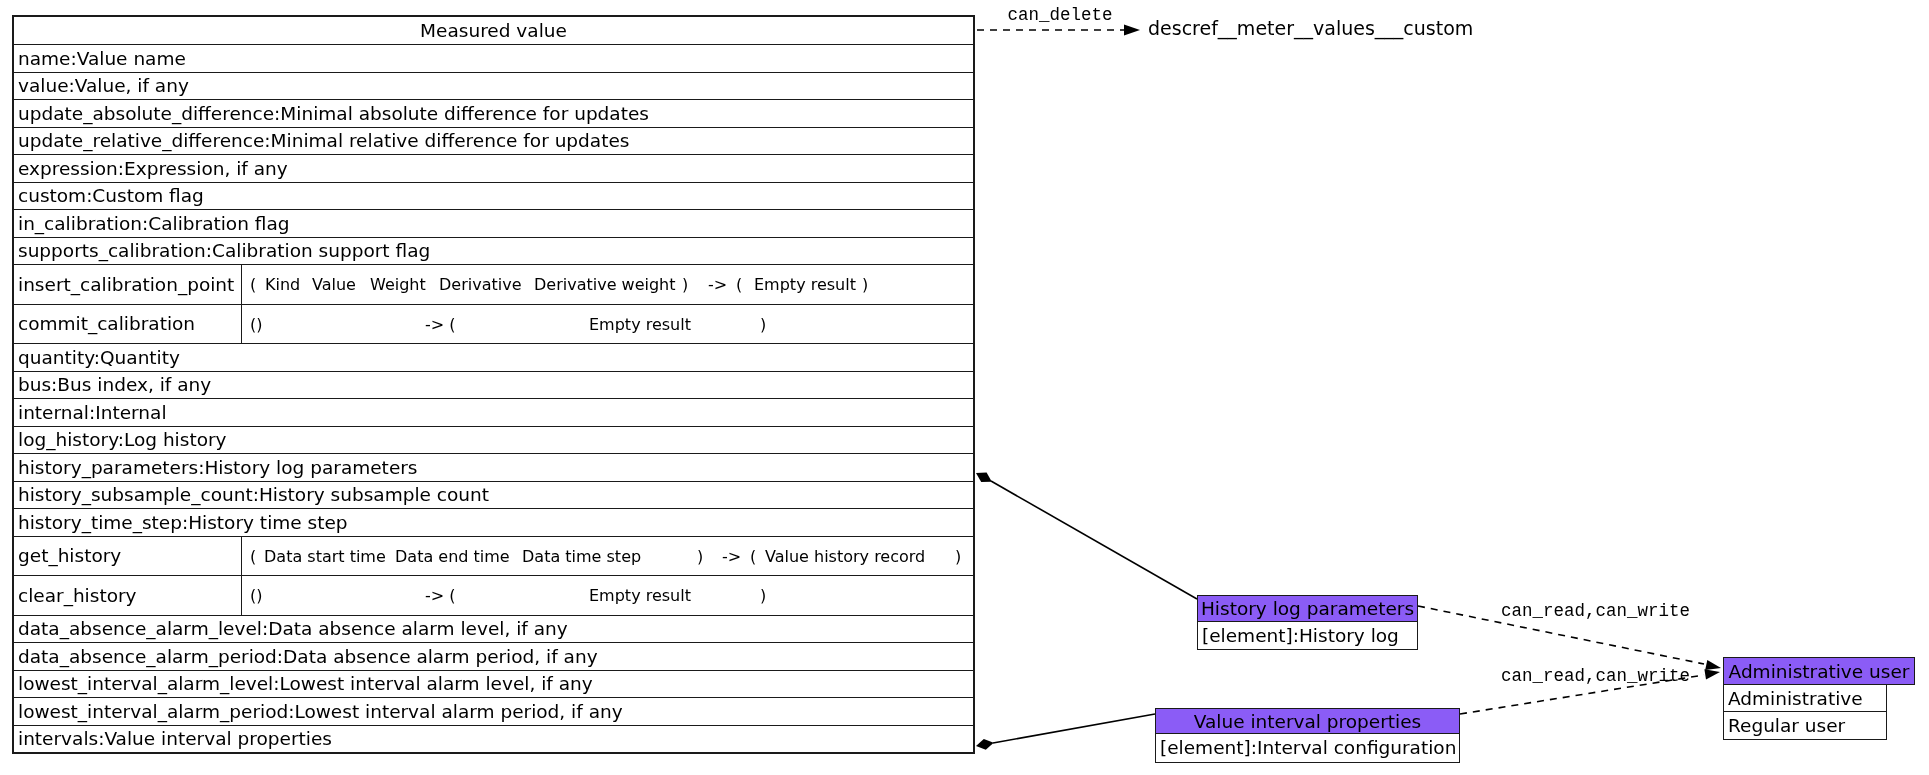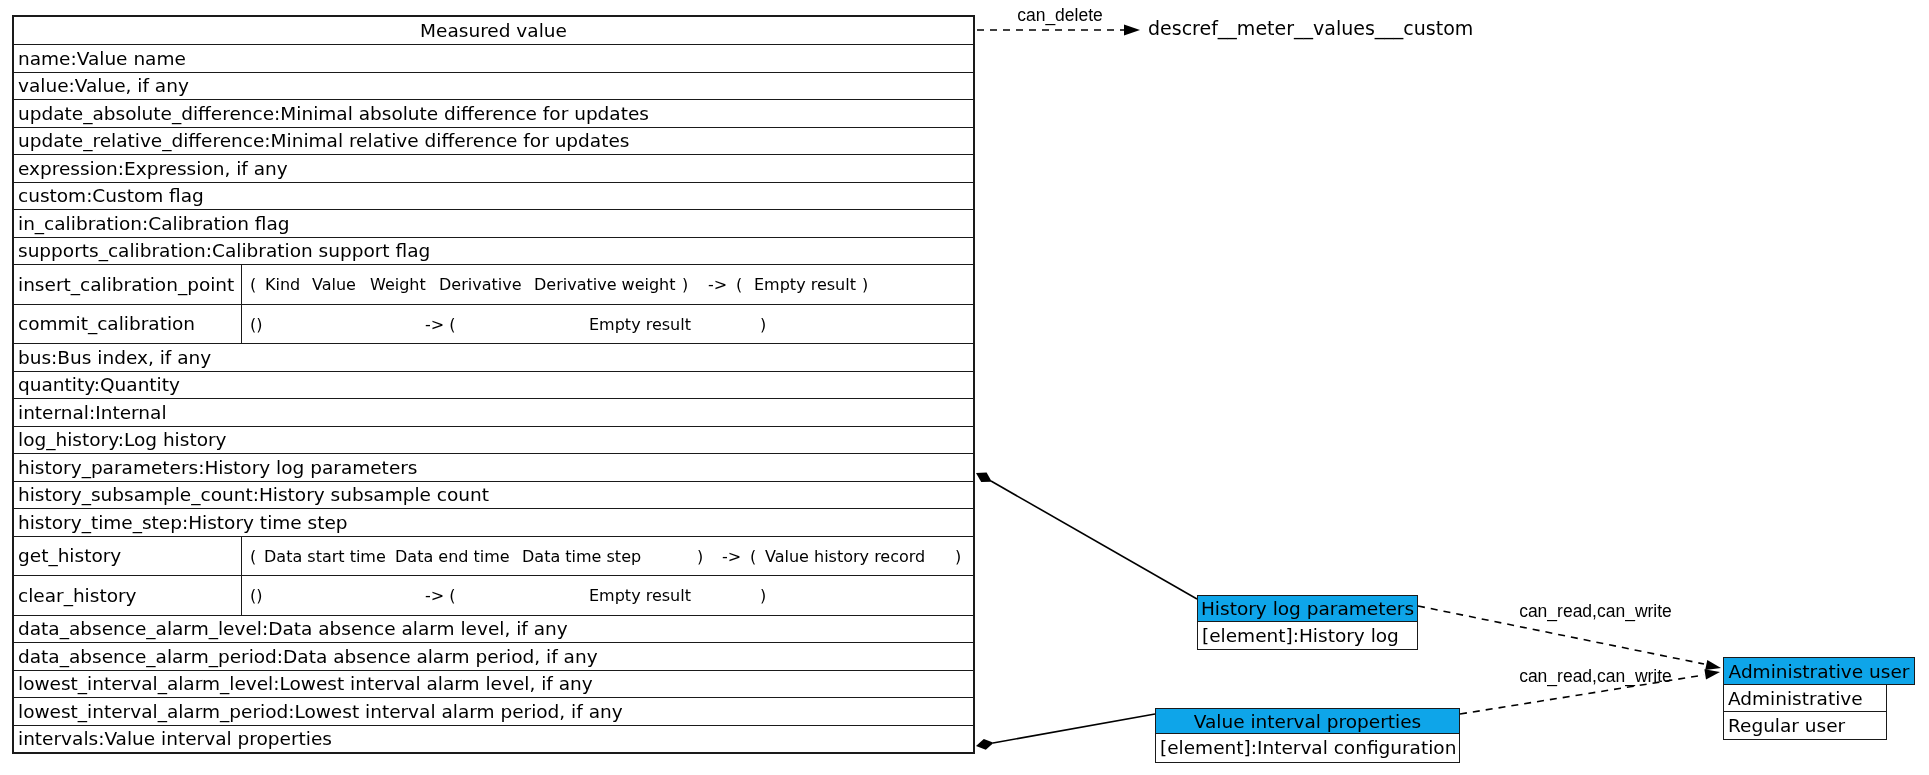--- a/index.html
+++ b/index.html
@@ -18,27 +18,27 @@
   .trow.method{height:39.5px;display:flex;}
   .mname{width:228px;flex:0 0 228px;border-right:1.5px solid #1a1a1a;
          display:flex;align-items:center;padding-left:4px;font-size:18.5px;
          box-sizing:border-box;}
   .msig{flex:1;position:relative;font-size:16px;}
   .msig span{position:absolute;top:50%;transform:translateY(-50%);white-space:pre;}
 
   
   .sub-title{position:absolute;box-sizing:border-box;border:1.5px solid #1a1a1a;
              display:flex;align-items:center;justify-content:center;
-             font-size:18.5px;background:#0ea5e9;white-space:pre;}
+             font-size:18.5px;background:#8b5cf6;white-space:pre;}
   .sub-row{position:absolute;box-sizing:border-box;border:1.5px solid #1a1a1a;
            display:flex;align-items:center;padding-left:4px;font-size:18.5px;
            background:#fff;white-space:pre;}
 
   
-  .edge-label{position:absolute;font-family:Liberation Sans, sans-serif;
+  .edge-label{position:absolute;font-family:Liberation Mono, monospace;
               font-size:17.5px;white-space:pre;text-align:center;}
   .ext-ref{position:absolute;left:1148px;top:17px;font-size:19px;white-space:pre;}
 </style>
 </head>
 <body>
 
 <div class="canvas">
 
   <svg class="edges" width="1929" height="775" viewBox="0 0 1929 775">
 
@@ -87,22 +87,22 @@
         </div>
         <div class="trow method">
           <div class="mname">commit_calibration</div>
           <div class="msig">
             <span style="left: 8px;">()</span>
             <span style="left: 183px;">-&gt; (</span>
             <span style="left: 347px;">Empty result</span>
             <span style="left: 518px;">)</span>
           </div>
         </div>
+        <div class="trow attr">quantity:Quantity</div>
         <div class="trow attr">bus:Bus index, if any</div>
-        <div class="trow attr">quantity:Quantity</div>
         <div class="trow attr">internal:Internal</div>
         <div class="trow attr">log_history:Log history</div>
         <div class="trow attr">history_parameters:History log parameters</div>
         <div class="trow attr">history_subsample_count:History subsample count</div>
         <div class="trow attr">history_time_step:History time step</div>
         <div class="trow method">
           <div class="mname">get_history</div>
           <div class="msig">
             <span style="left: 8px;">(</span>
             <span style="left: 22px;">Data start time</span>

